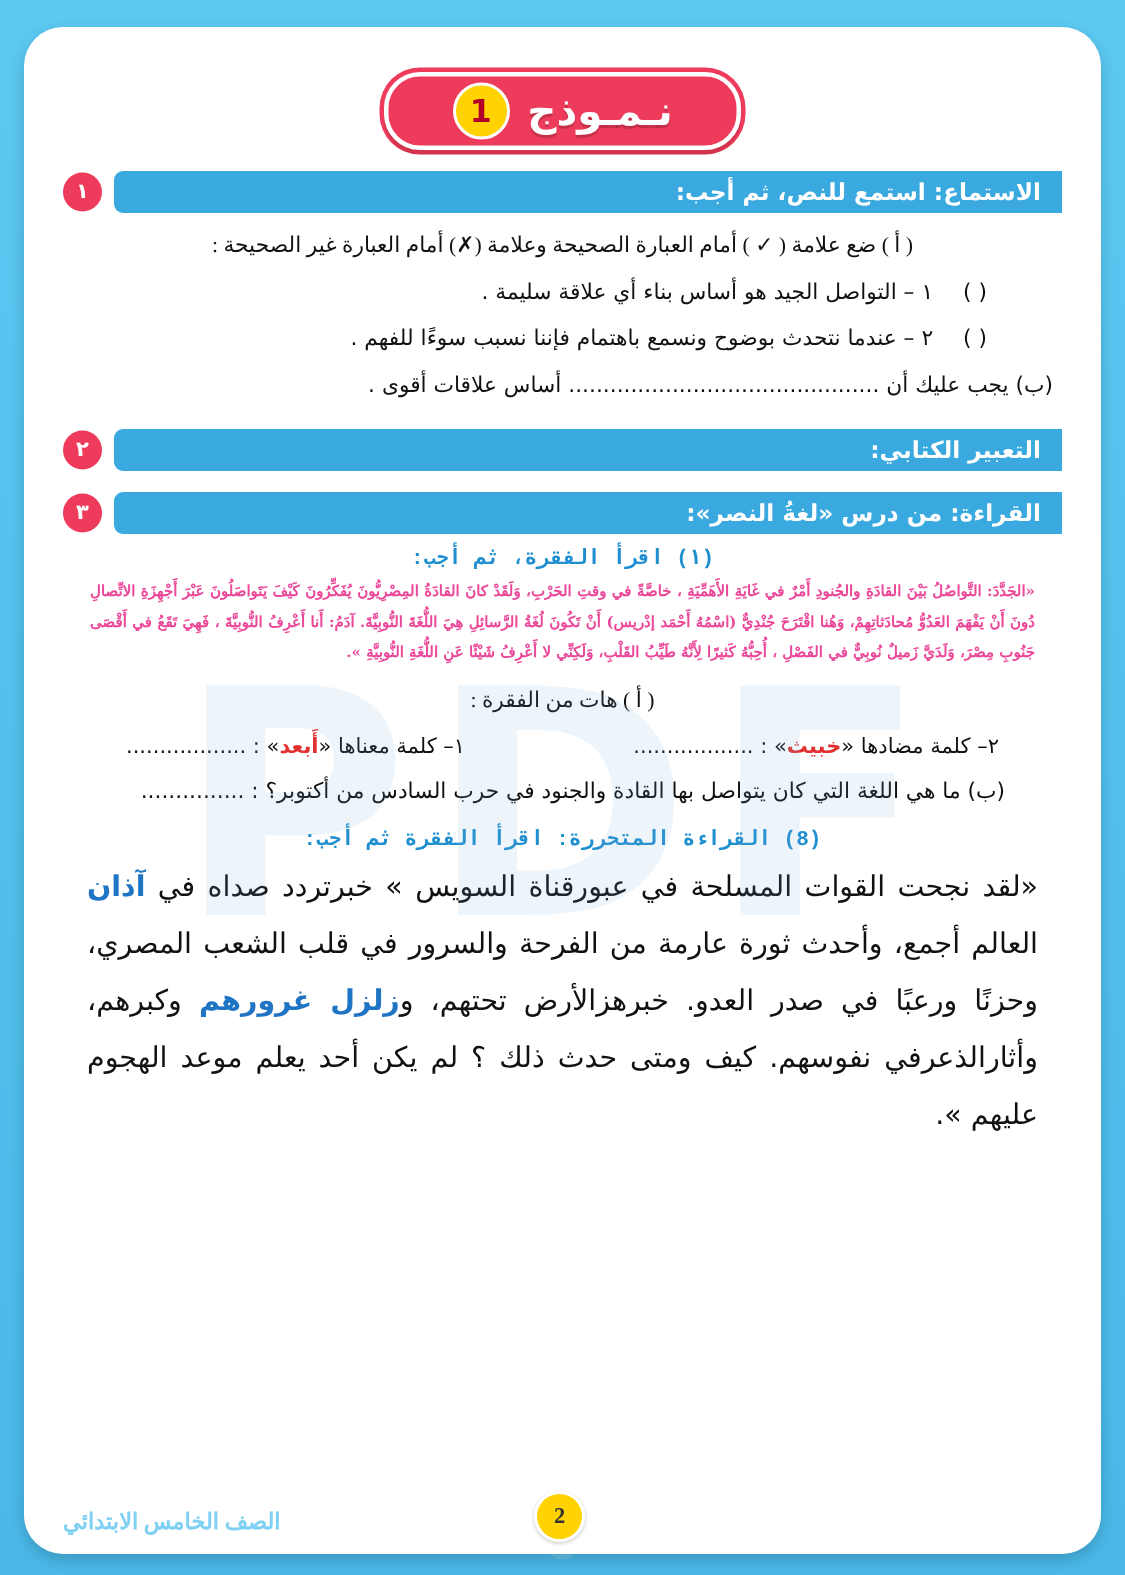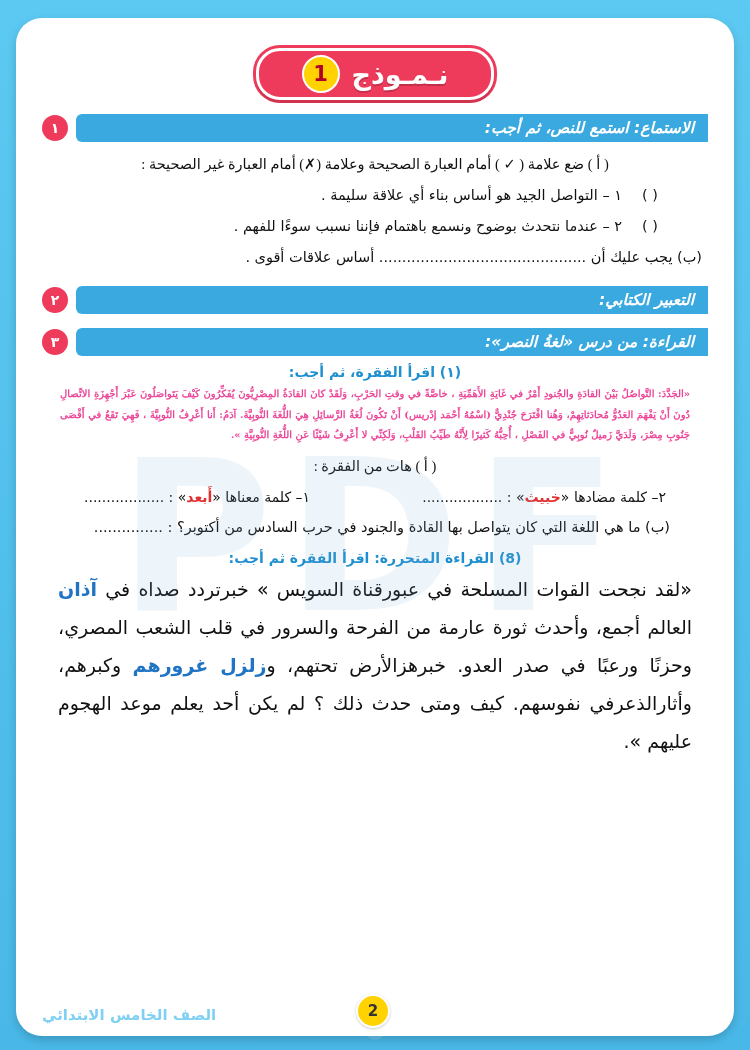--- a/index.html
+++ b/index.html
@@ -80,40 +80,40 @@
     flex:1;
     height:28px;
     background:#3aa9e0;
     border-radius:6px 0 0 6px;
     display:flex;align-items:center;
     justify-content:flex-start;
     padding:0 14px;
     box-sizing:border-box;
   }
   .sec .bar span{
-    color:#fff;font-size:15.5px;font-weight:bold;font-style:italic;
+    color:#fff;font-size:15.5px;font-weight:bold;
   }
   .sec .idx{
     width:26px;height:26px;border-radius:50%;
     background:#ef3b5b;color:#fff;
     font-size:14px;font-weight:bold;
     display:flex;align-items:center;justify-content:center;
     flex:0 0 auto;
   }
 
   .body-txt{font-size:14.5px;color:#111;line-height:2.0;}
   .q-line{margin:2px 0;}
   .indent2{padding-right:48px;}
   .paren{display:inline-block;border:0;padding:0 2px;}
 
   .center{text-align:center;font-family:Liberation Serif, serif;}
 
   .blue-sub{
     color:#1f8fd0;font-weight:bold;font-size:14px;
-    text-align:center;margin:8px 0 4px 0;
+    text-align:center;margin:8px 0 4px 0;font-family:Liberation Mono, monospace;
   }
 
   
   .passage{
     font-family:"DejaVu Serif","Liberation Serif",serif;
     font-size:10px;
     line-height:2.05;
     text-align:justify;
     color:#ec4899;
     padding:0 18px;
@@ -132,20 +132,21 @@
   .two-col{
     display:flex;flex-direction:row;justify-content:space-between;
     gap:10px;font-size:14px;
   }
   .two-col > div{white-space:nowrap;}
 
   
   .footer{
     position:absolute;left:0;right:4px;bottom:6px;
     height:40px;
+    font-family:Liberation Serif, serif;
   }
   .footer .grade{
     position:absolute;left:26px;bottom:6px;
     color:#7fd0f2;font-size:15px;font-weight:bold;
     letter-spacing:1px;
   }
   .pagenum{
     position:absolute;left:50%;transform:translateX(-50%);
     bottom:2px;
     width:30px;height:30px;border-radius:50%;

